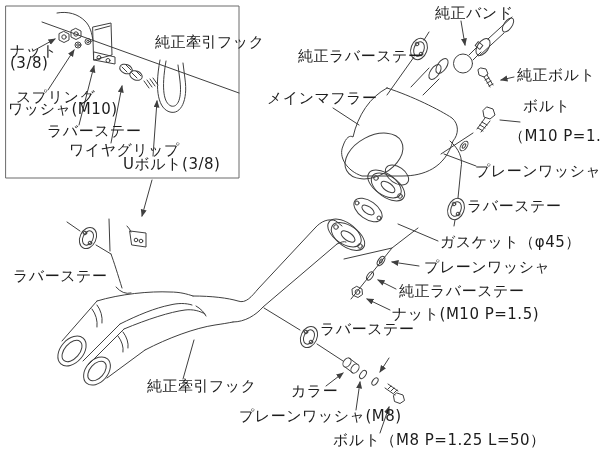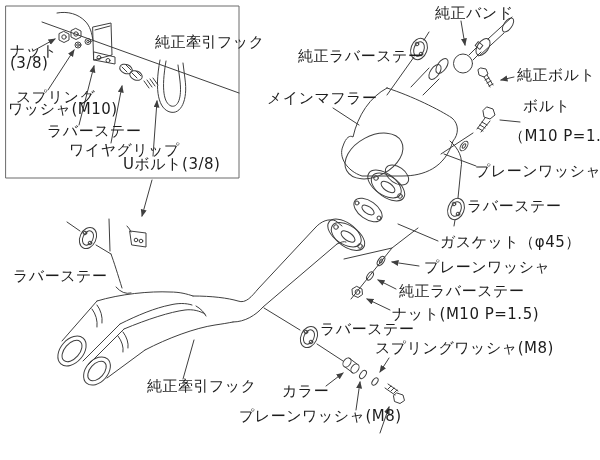--- a/index.html
+++ b/index.html
@@ -286,18 +286,18 @@
 <div class="lbl" style="left:523px;top:100px">ボルト</div>
 <div class="lbl" style="left:509px;top:130px">（M10 P=1.5 L=25）</div>
 <div class="lbl" style="left:475px;top:165px">プレーンワッシャ</div>
 <div class="lbl" style="left:467px;top:200px">ラバーステー</div>
 <div class="lbl" style="left:440px;top:236px">ガスケット（φ45）</div>
 <div class="lbl" style="left:424px;top:261px">プレーンワッシャ</div>
 <div class="lbl" style="left:399px;top:285px">純正ラバーステー</div>
 <div class="lbl" style="left:392px;top:308px">ナット(M10 P=1.5)</div>
 <div class="lbl" style="left:13px;top:270px">ラバーステー</div>
 <div class="lbl" style="left:320px;top:323px">ラバーステー</div>
-<div class="lbl" style="left:375px;top:342px">スプリングワッシャ(M8)</div>
 <div class="lbl" style="left:147px;top:380px">純正牽引フック</div>
-<div class="lbl" style="left:282px;top:385px">カラー</div>
+<div class="lbl" style="left:291px;top:385px">カラー</div>
 <div class="lbl" style="left:239px;top:410px">プレーンワッシャ(M8)</div>
+<div class="lbl" style="left:333px;top:434px">ボルト（M8 P=1.25 L=50）</div>
 
 </div>
 
 </body></html>

